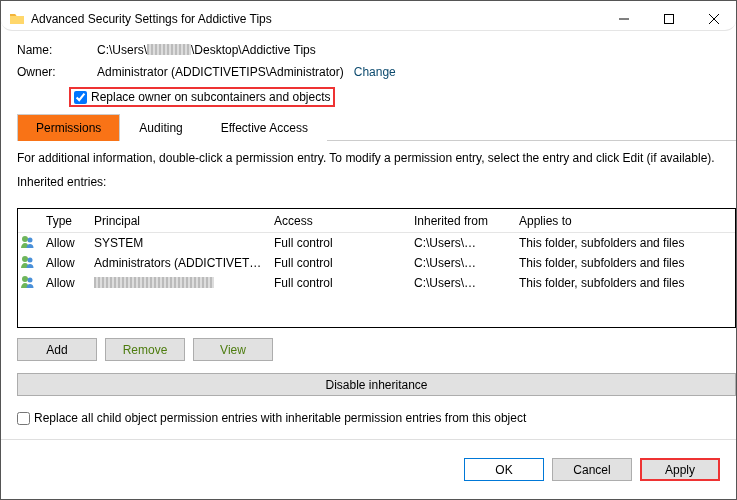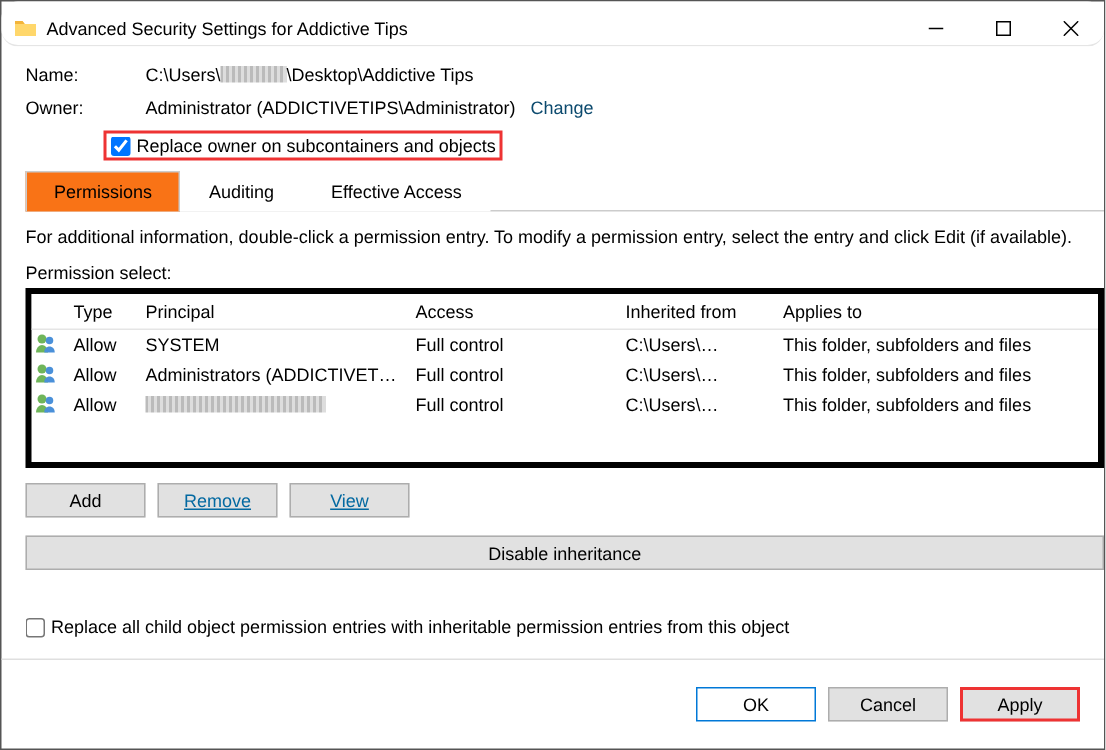--- a/index.html
+++ b/index.html
@@ -92,24 +92,25 @@
   }
   .info-text {
     font-size: 12px;
     margin-bottom: 10px;
   }
   .entries-label {
     font-size: 12px;
     margin-bottom: 3px;
   }
   .entries-box {
-    border: 4px solid #000000;
+    border: 1px solid #000000;
     height: 120px;
     overflow: hidden;
     margin-bottom: 10px;
+    margin-top: 16px;
   }
   .entries-header {
     display: flex;
     font-size: 12px;
     border-bottom: 1px solid #e5e5e5;
     background: #fff;
     height: 24px;
     align-items: center;
   }
   .entries-header > div, .entry-row > div {
@@ -149,21 +150,21 @@
     padding: 0 10px;
     font-size: 12px;
     font-family: inherit;
     background: #e1e1e1;
     border: 1px solid #adadad;
     cursor: pointer;
     display: inline-flex;
     align-items: center;
     justify-content: center;
   }
-  .btn.disabled { color: #0369a1; text-decoration: underline; }
+  .btn.disabled { color: #4d7c0f; }
   .check-line {
     display: flex;
     align-items: center;
     font-size: 12px;
     margin-top: auto;
     margin-bottom: 6px;
   }
   .check-line input { margin: 0 4px 0 0; }
   .footer {
     border-top: 1px solid #dfdfdf;
@@ -238,21 +239,21 @@
     </div>
 
     <div class="tabs">
       <div class="tab active">Permissions</div>
       <div class="tab">Auditing</div>
       <div class="tab">Effective Access</div>
     </div>
 
     <div class="info-text">For additional information, double-click a permission entry. To modify a permission entry, select the entry and click Edit (if available).</div>
 
-    <div class="entries-label">Permission select:</div>
+    <div class="entries-label">Inherited entries:</div>
 
     <div class="entries-box">
       <div class="entries-header">
         <div class="col-icon"></div>
         <div class="col-type">Type</div>
         <div class="col-principal">Principal</div>
         <div class="col-access">Access</div>
         <div class="col-inherited">Inherited from</div>
         <div class="col-applies">Applies to</div>
       </div>

